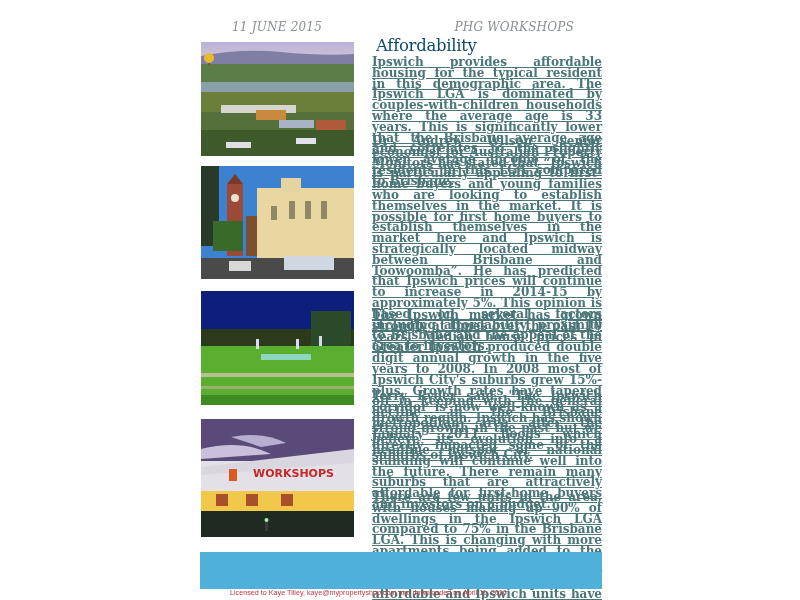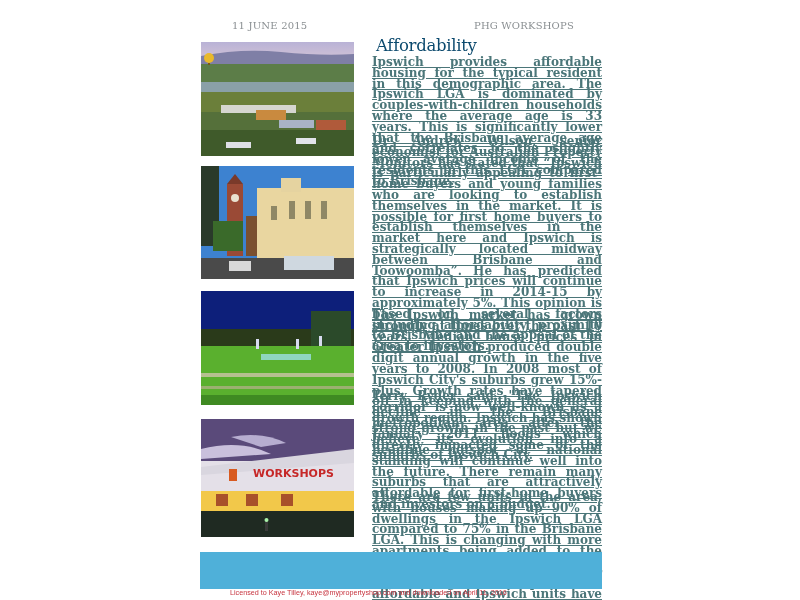--- a/index.html
+++ b/index.html
@@ -1,19 +1,19 @@
 <!DOCTYPE html>
 <html><head>
 <meta charset="utf-8">
 <style>
   html, body { margin:0; padding:0; }
   body { width:800px; height:600px; background:#ffffff; position:relative; overflow:hidden;
          font-family:"DejaVu Serif", serif; }
   .page { position:absolute; left:196px; top:0; width:410px; height:600px; background:#ffffff; }
-  .hdr { position:absolute; top:20px; font-size:10px; color:#8a8f92; letter-spacing:0.2px; }
+  .hdr { position:absolute; top:20px; font-size:12px; color:#8a8f92; letter-spacing:0.2px;font-style:italic; }
   .hdr.left { left:36px; }
   .hdr.right { right:32px; }
 
   .photo { position:absolute; left:5px; width:153px; overflow:hidden;text-decoration:underline; }
   .photo svg { display:block; width:100%; height:100%; }
   #p1 { top:42px; height:114px; }
   #p2 { top:166px; height:113px; }
   #p3 { top:291px; height:114px; }
   #p4 { top:419px; height:118px; }
 

